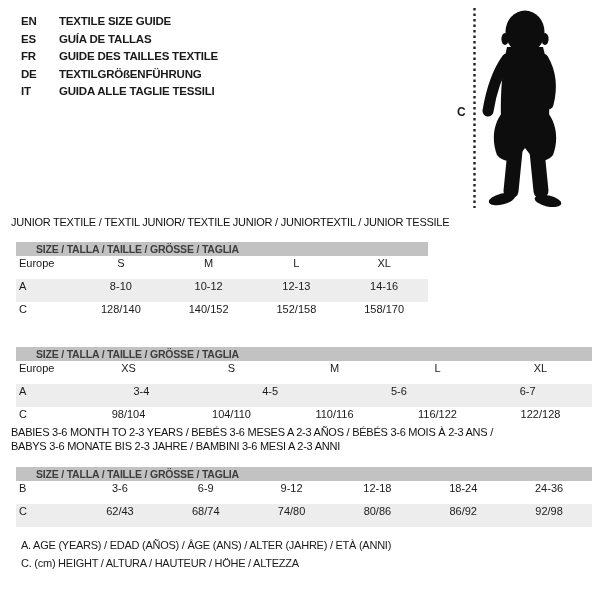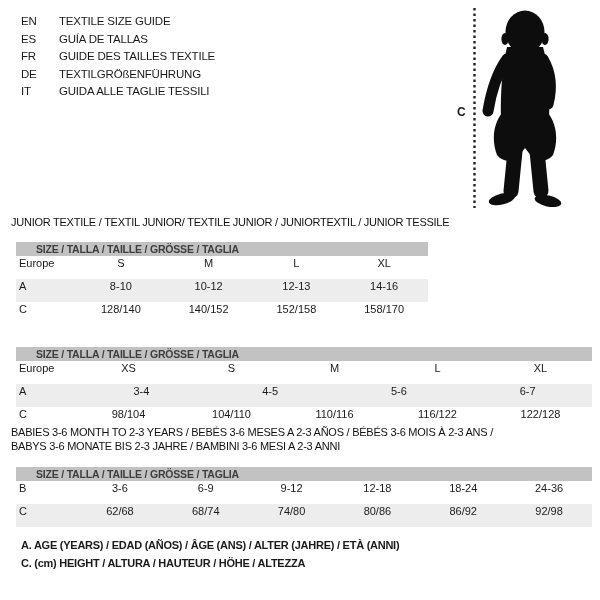--- a/index.html
+++ b/index.html
@@ -8,21 +8,21 @@
     background:#ffffff;
     font-family:"Liberation Sans", sans-serif;
     color:#1a1a1a;
     position:relative;
     overflow:hidden;
   }
   .page { position:absolute; inset:0; }
 
   
   .langs { position:absolute; left:21px; top:13px; }
-  .lang-row { display:flex; line-height:17.5px; font-weight:normal; font-size:11.5px; letter-spacing:-0.2px; }
+  .lang-row { display:flex; line-height:17.5px; font-weight:bold; font-size:11.5px; letter-spacing:-0.2px; }
   .lang-code { width:38px; }
 
   
   .figure { position:absolute; left:455px; top:5px; width:142px; height:210px; }
   .figure svg { position:absolute; left:0; top:0; }
   .figure-label { position:absolute; left:2px; top:100px; font-weight:bold; font-size:12px; }
 
   
   .tbl-title {
     position:absolute; left:11px;
@@ -47,21 +47,21 @@
     padding-left:20px;
   }
   .trow { display:flex; height:23px; line-height:15.5px; }
   .trow.shaded { background:#ededed; }
   .lbl { width:58px; padding-left:3px; }
   .cell { flex:1; text-align:center; }
 
   
   .footnotes { position:absolute; left:21px; top:537px; }
   .footnote {
-    font-weight:bold; font-size:11px; letter-spacing:-0.25px;
+    font-weight:normal; font-size:11px; letter-spacing:-0.25px;
     line-height:17.5px; white-space:nowrap;
   }
 </style>
 </head>
 <body>
 
 <div class="page">
 
   <div class="langs">
     <div class="lang-row">
@@ -169,21 +169,21 @@
       <span class="lbl">B</span>
       <span class="cell">3-6</span>
       <span class="cell">6-9</span>
       <span class="cell">9-12</span>
       <span class="cell">12-18</span>
       <span class="cell">18-24</span>
       <span class="cell">24-36</span>
     </div>
     <div class="trow shaded">
       <span class="lbl">C</span>
-      <span class="cell">62/68</span>
+      <span class="cell">62/43</span>
       <span class="cell">68/74</span>
       <span class="cell">74/80</span>
       <span class="cell">80/86</span>
       <span class="cell">86/92</span>
       <span class="cell">92/98</span>
     </div>
   </div>
 
   <div class="footnotes">
     <div class="footnote">A. AGE (YEARS) / EDAD (AÑOS) / ÂGE (ANS) / ALTER (JAHRE) / ETÀ (ANNI)</div>

